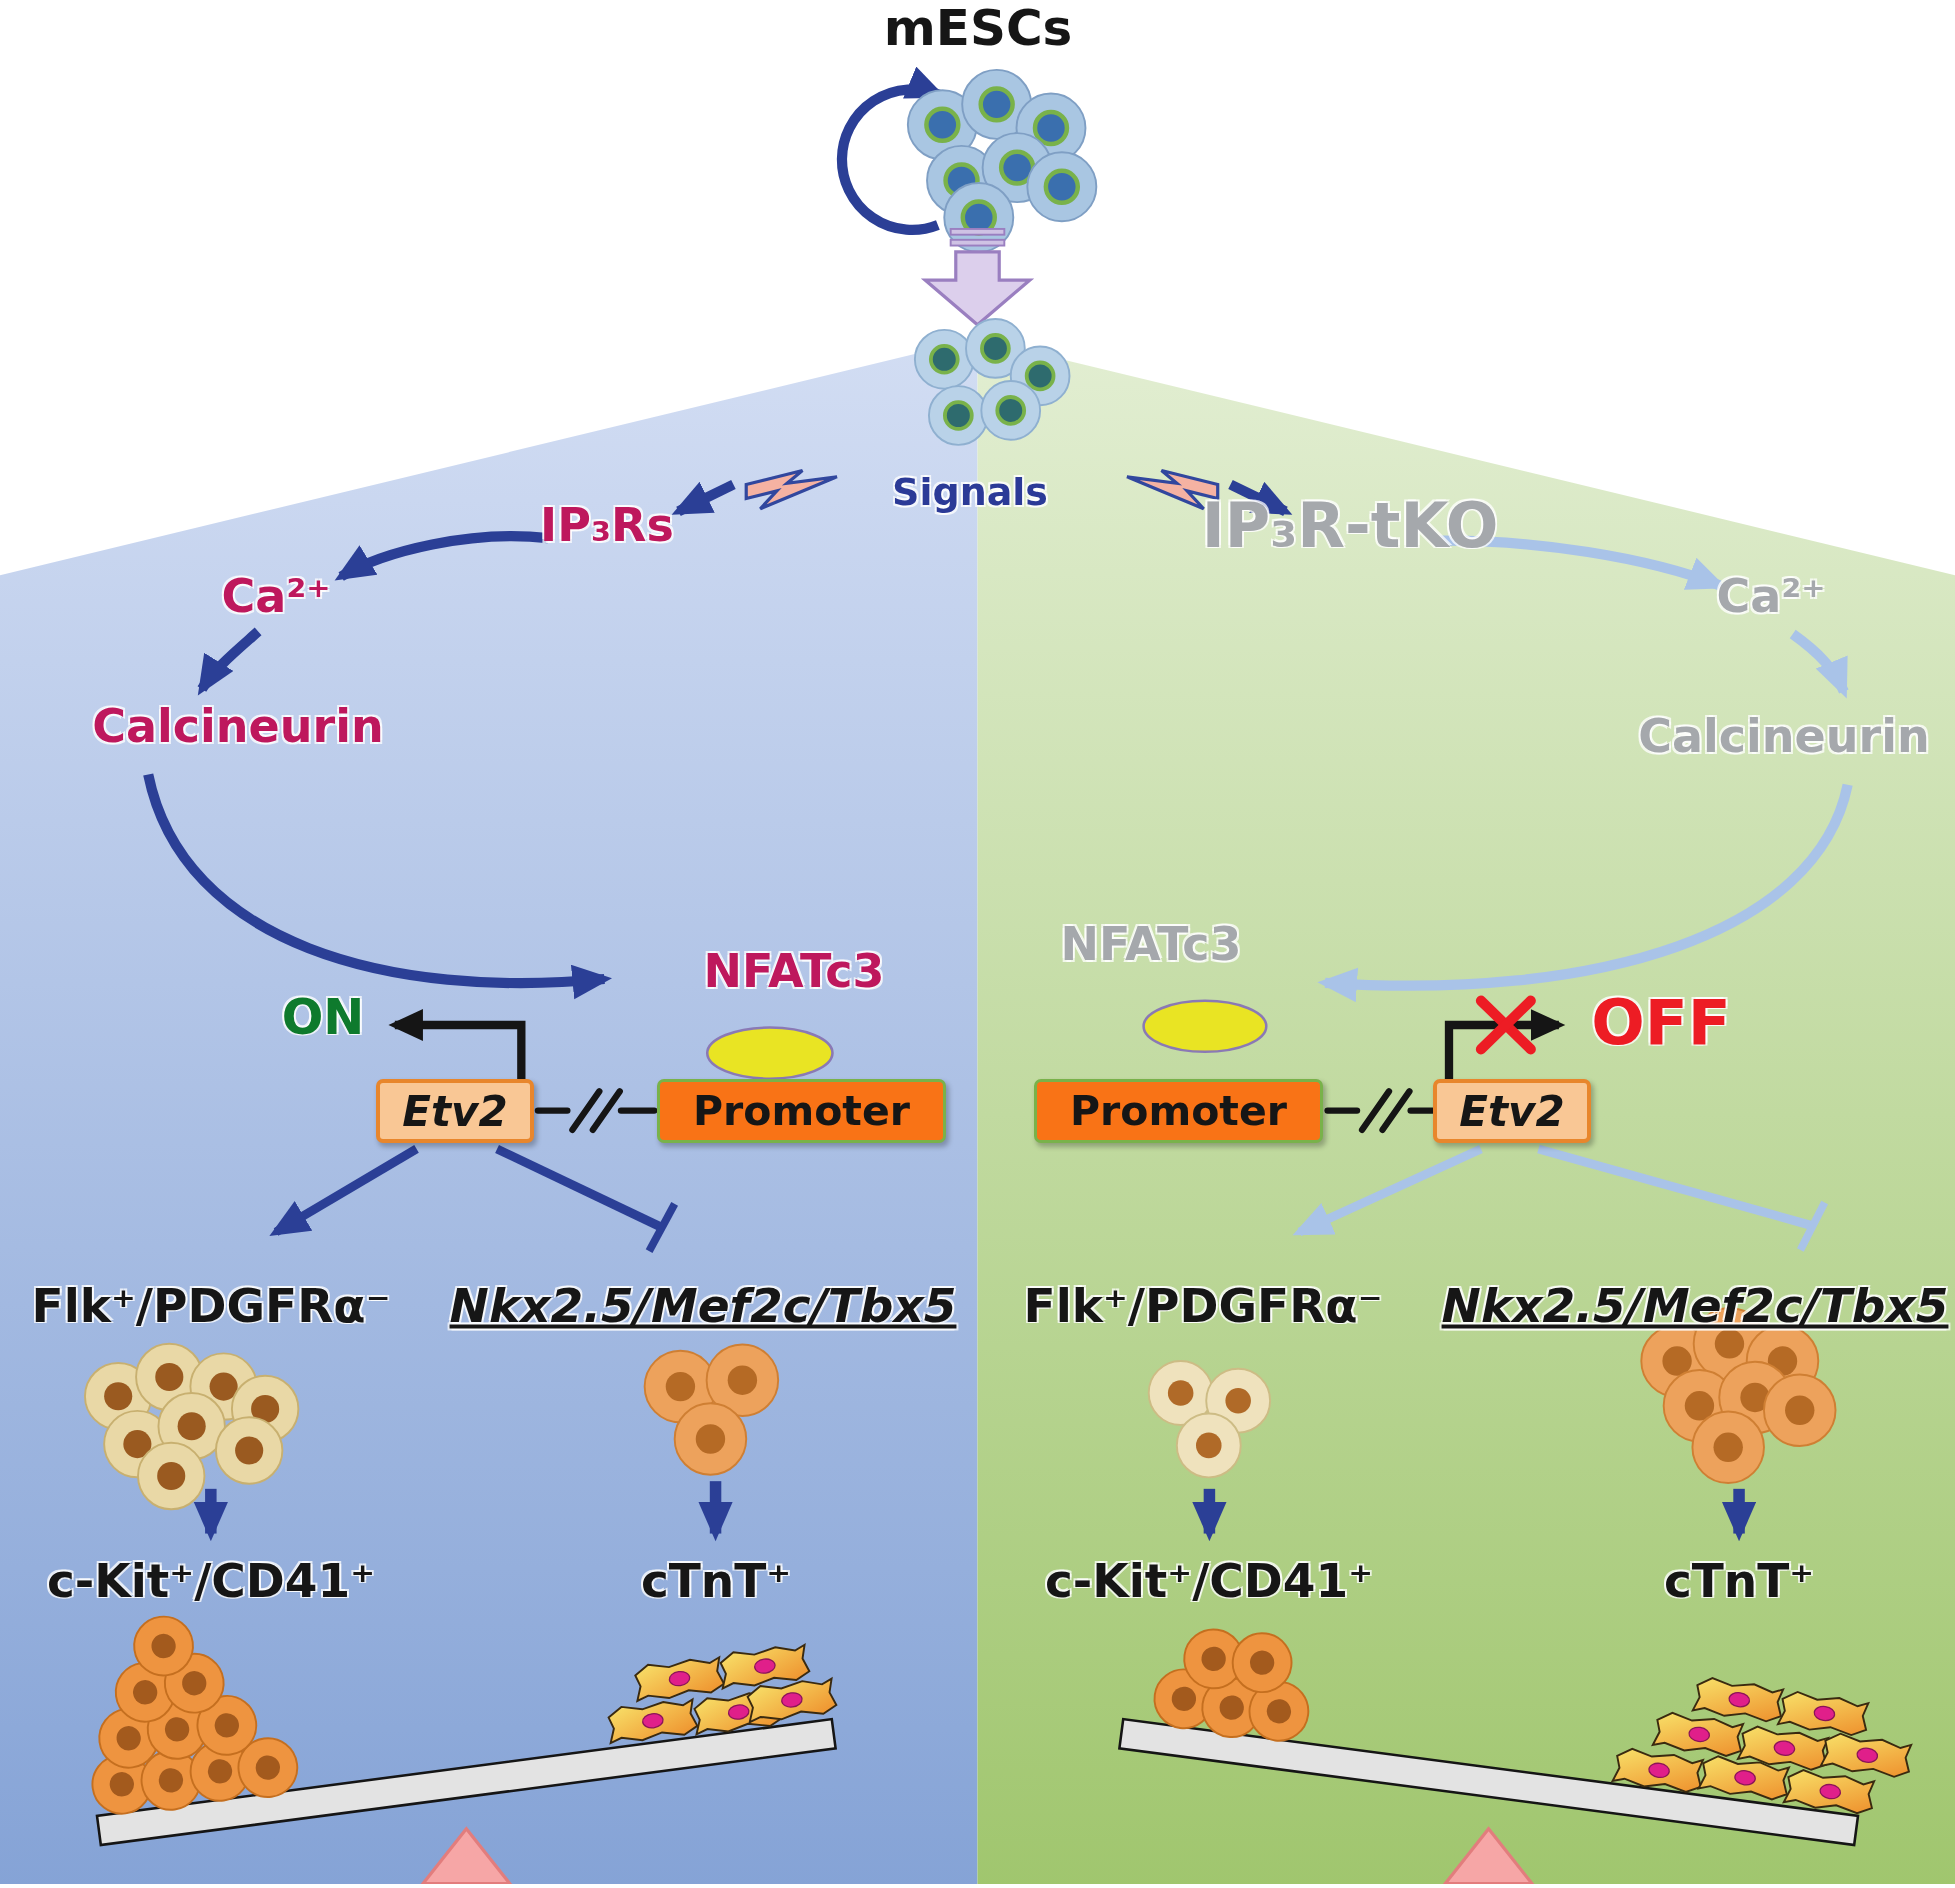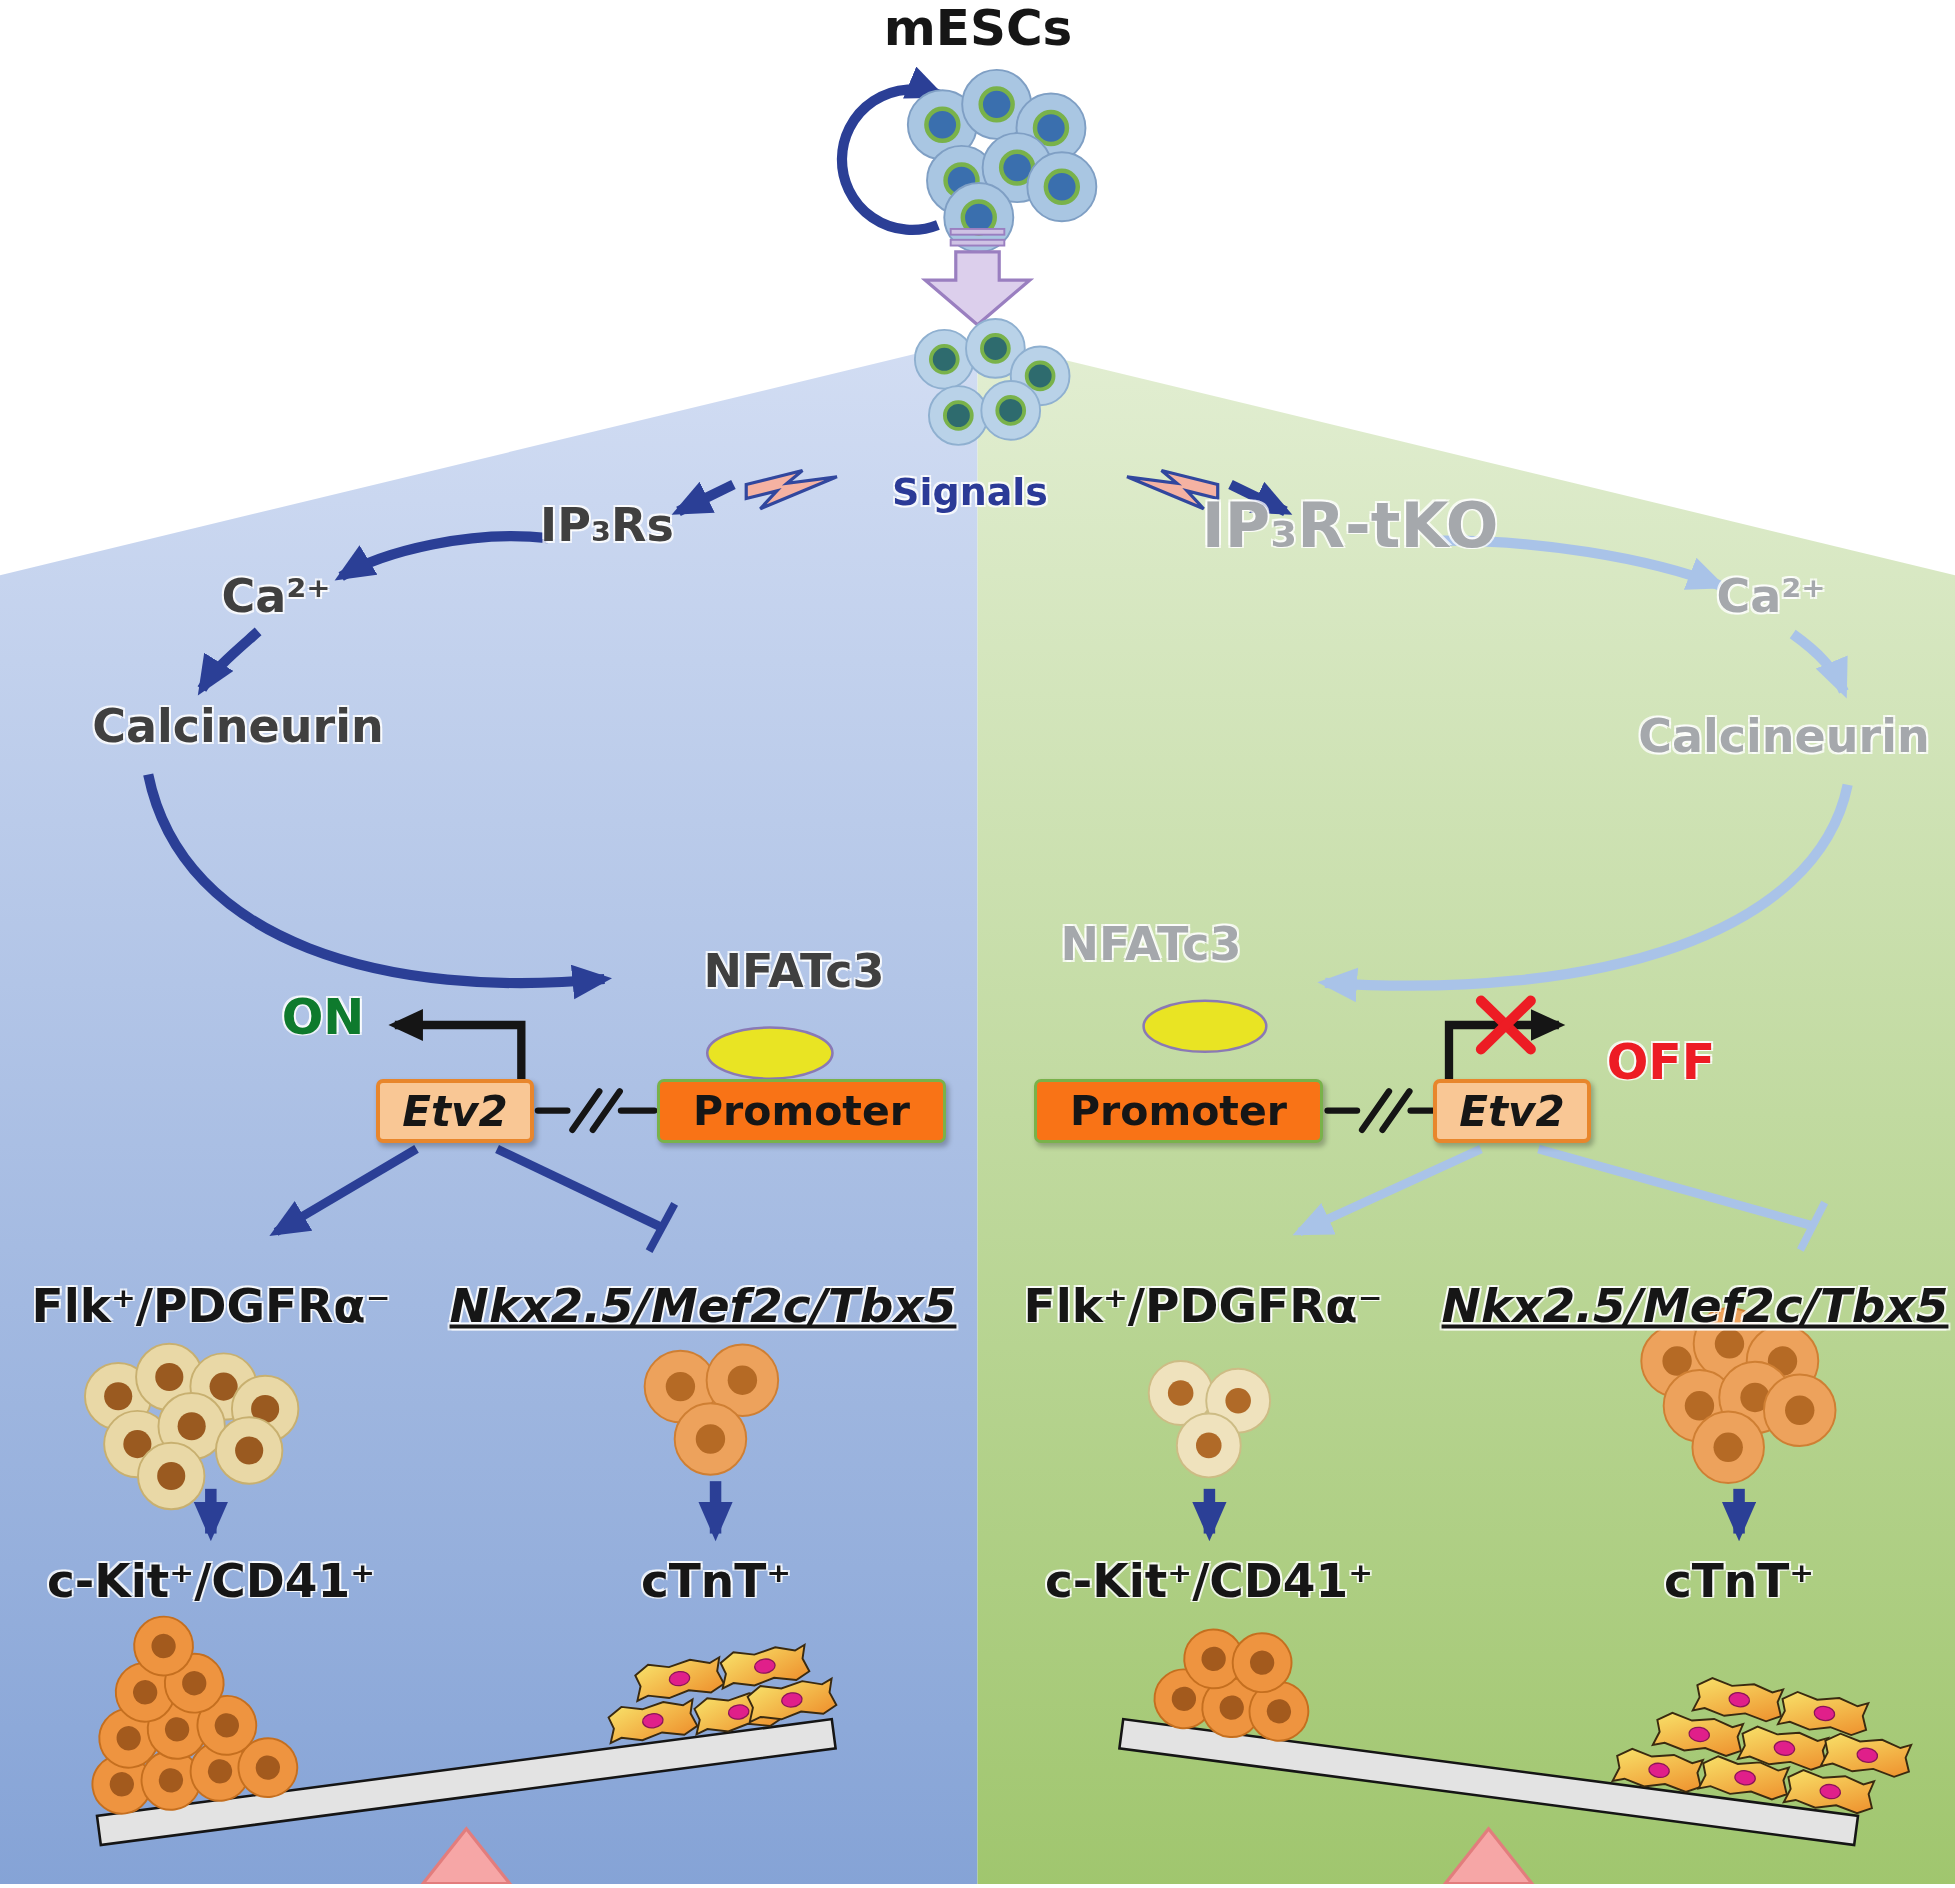--- a/index.html
+++ b/index.html
@@ -3,21 +3,21 @@
 <meta charset="utf-8">
 <style>
   html,body{margin:0;padding:0;background:#ffffff;}
   #stage{position:relative;width:1955px;height:1884px;background:#ffffff;overflow:hidden;
          font-family:"DejaVu Sans",sans-serif;}
   #diagram-svg{position:absolute;left:0;top:0;}
   .lbl{position:absolute;transform:translate(-50%,-50%);font-weight:bold;white-space:nowrap;
        text-shadow:1.9px 1.9px 0 rgba(255,255,255,.75),-1.9px -1.9px 0 rgba(255,255,255,.75),
                    1.9px -1.9px 0 rgba(255,255,255,.75),-1.9px 1.9px 0 rgba(255,255,255,.75);}
   .black{color:#161616;}
-  .red{color:#404040;}
+  .red{color:#be185d;}
   .gray{color:#a5a8ac;}
   .blue{color:#2b3a97;}
   .green{color:#0e7a2d;}
   .redoff{color:#ed1c24;}
   .italic{font-style:italic;text-decoration:underline;}
   .genebox{position:absolute;display:flex;align-items:center;justify-content:center;
            box-sizing:border-box;font-weight:bold;color:#161616;
            box-shadow:2.6px 3.2px 5.1px rgba(0,0,0,.25);border-radius:7px;}
   .etv2box{background:#f9c795;border:4.5px solid #e8862c;font-style:italic;font-size:42px;}
   .promoterbox{background:#f97316;border:3.8px solid #79b24a;font-size:41px;}
@@ -274,21 +274,21 @@
 
 <div class="lbl black" style="left:211px;top:1305px;font-size:47px">Flk⁺/PDGFRα⁻</div>
 <div class="lbl black italic" style="left:703px;top:1305px;font-size:47px">Nkx2.5/Mef2c/Tbx5</div>
 <div class="lbl black" style="left:211px;top:1580px;font-size:47px">c-Kit⁺/CD41⁺</div>
 <div class="lbl black" style="left:716px;top:1580px;font-size:47px">cTnT⁺</div>
 
 <div class="lbl gray" style="left:1350px;top:525px;font-size:62px">IP₃R-tKO</div>
 <div class="lbl gray" style="left:1771px;top:596px;font-size:46px">Ca²⁺</div>
 <div class="lbl gray" style="left:1784px;top:736px;font-size:46px">Calcineurin</div>
 <div class="lbl gray" style="left:1151px;top:944px;font-size:46px">NFATc3</div>
-<div class="lbl redoff" style="left:1661px;top:1062px;font-size:49px">OFF</div>
+<div class="lbl redoff" style="left:1661px;top:1022px;font-size:63px">OFF</div>
 
 <div class="genebox promoterbox" style="left:1034px;top:1079px;width:289px;height:64px">
   <span>Promoter</span>
 </div>
 <div class="genebox etv2box" style="left:1433px;top:1079px;width:158px;height:64px">
   <span>Etv2</span>
 </div>
 
 <div class="lbl black" style="left:1203px;top:1305px;font-size:47px">Flk⁺/PDGFRα⁻</div>
 <div class="lbl black italic" style="left:1695px;top:1305px;font-size:47px">Nkx2.5/Mef2c/Tbx5</div>

